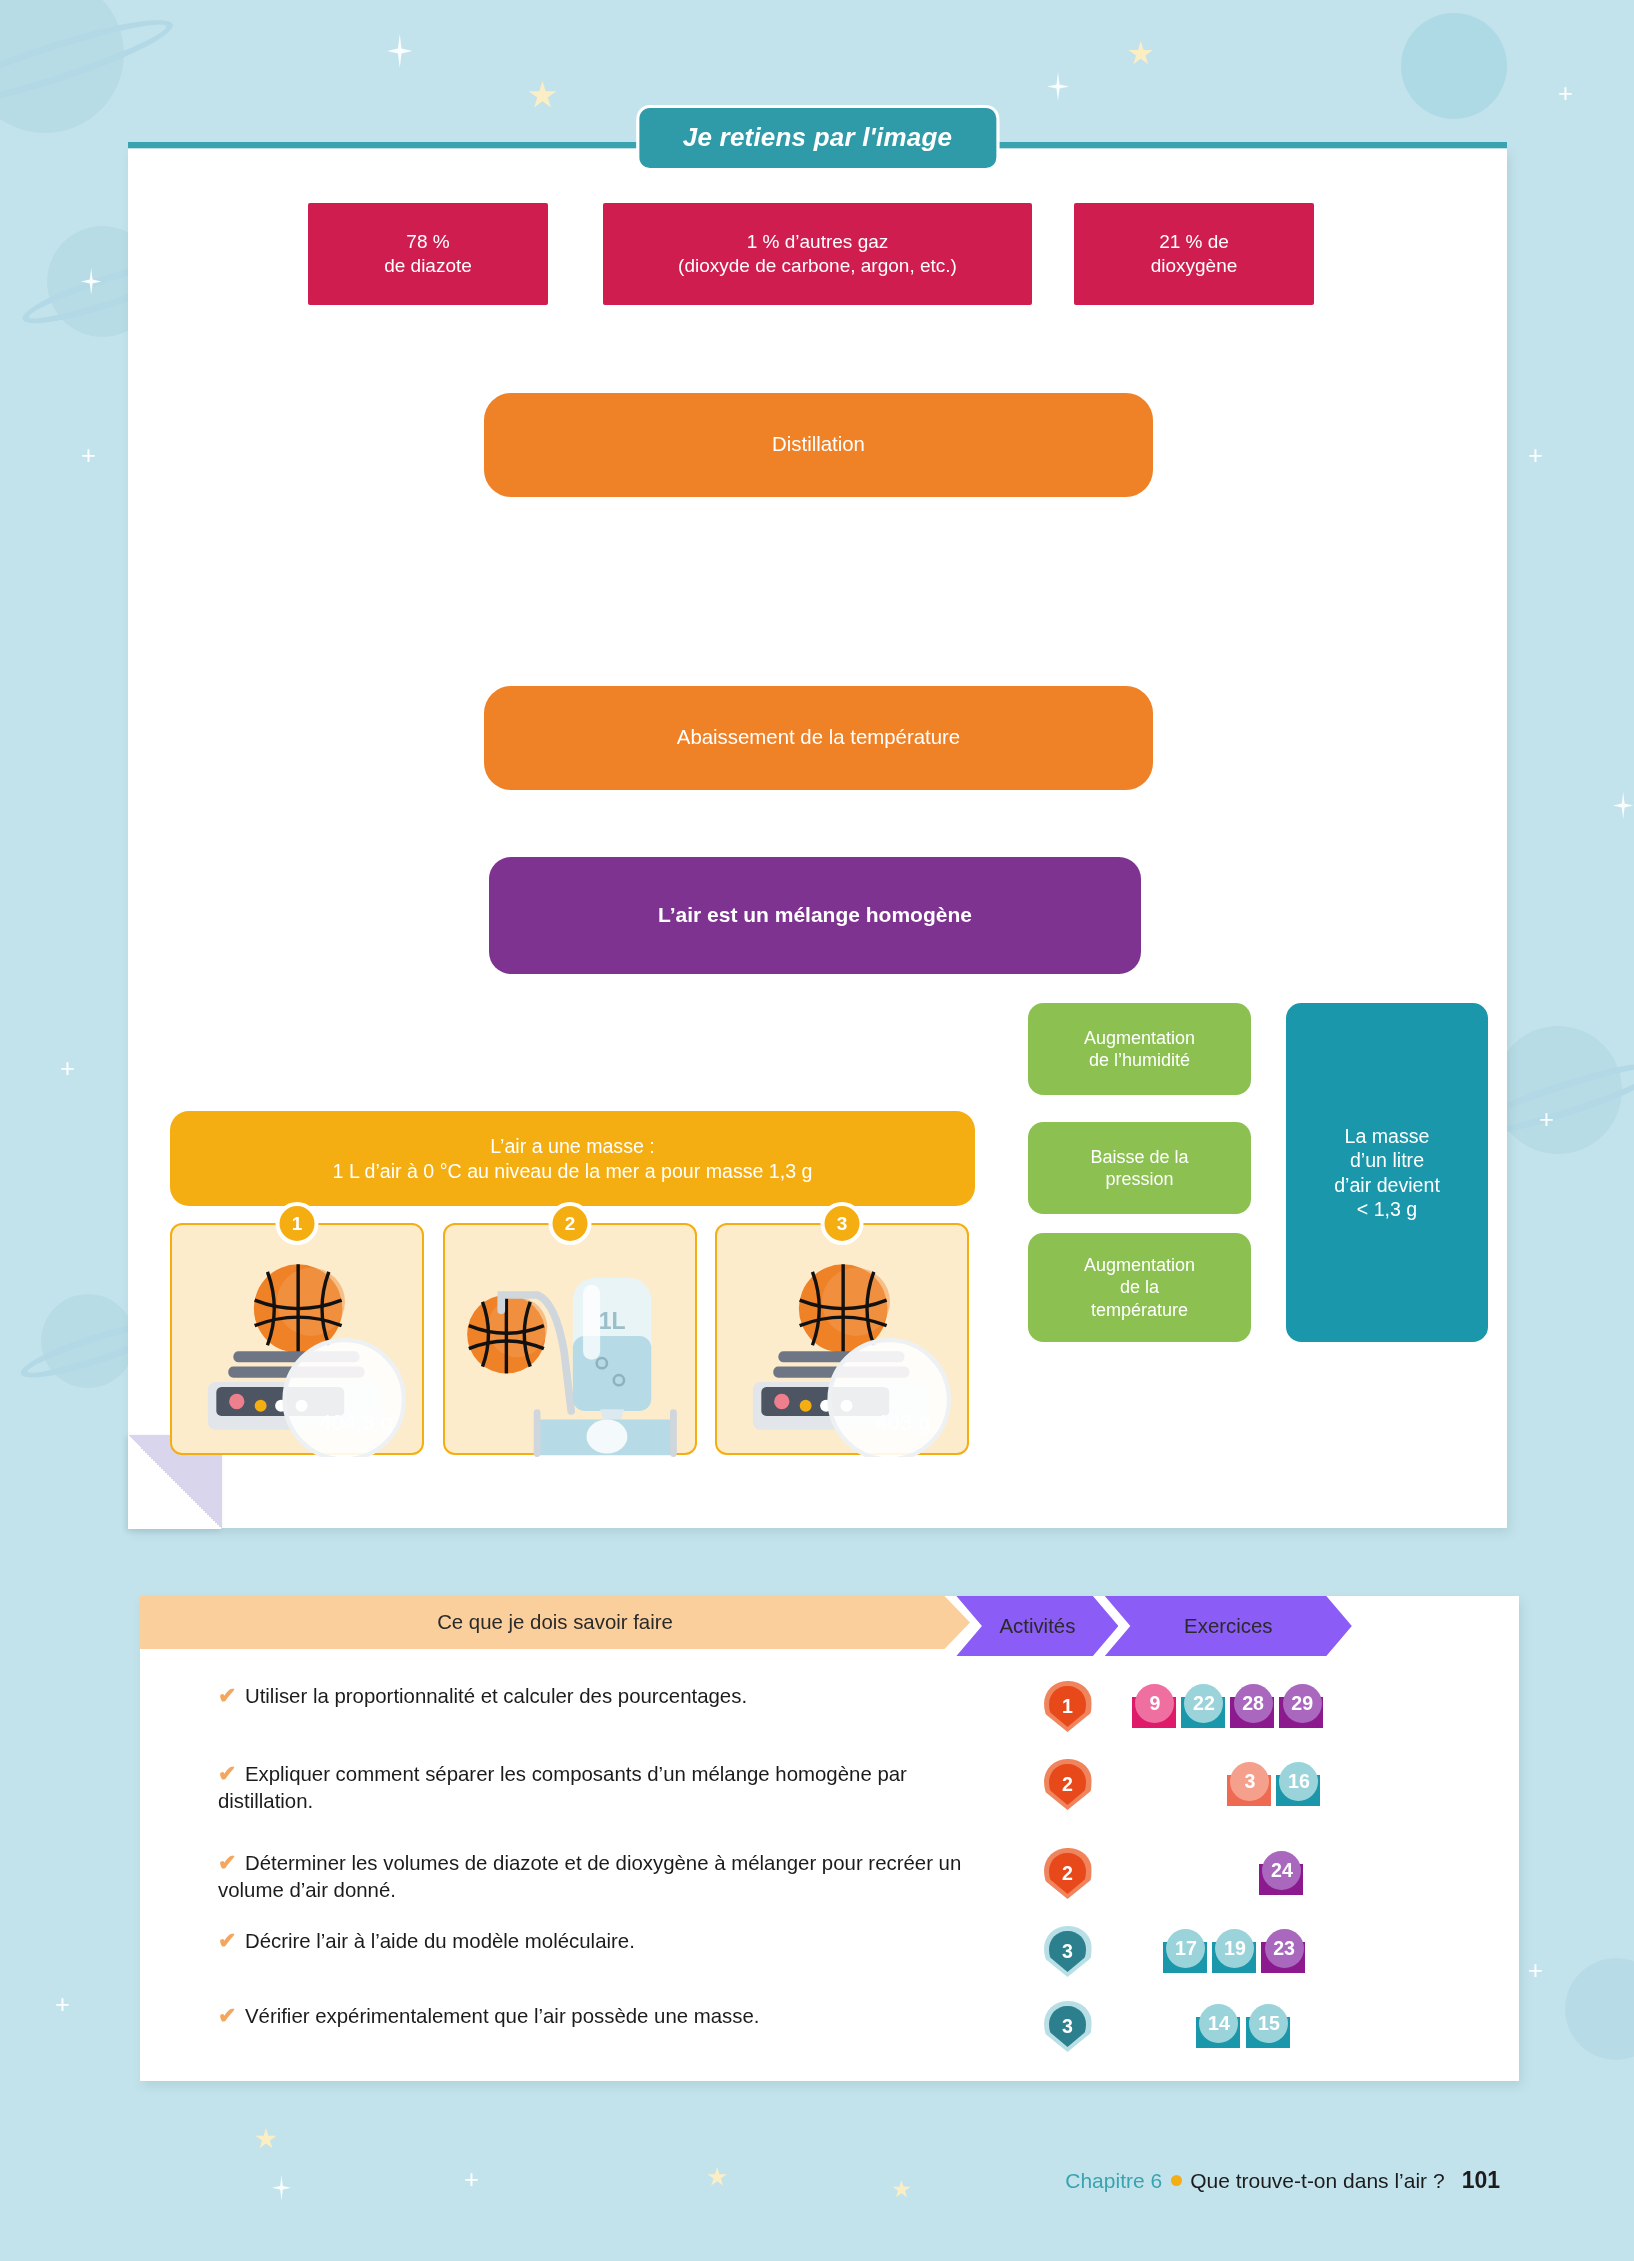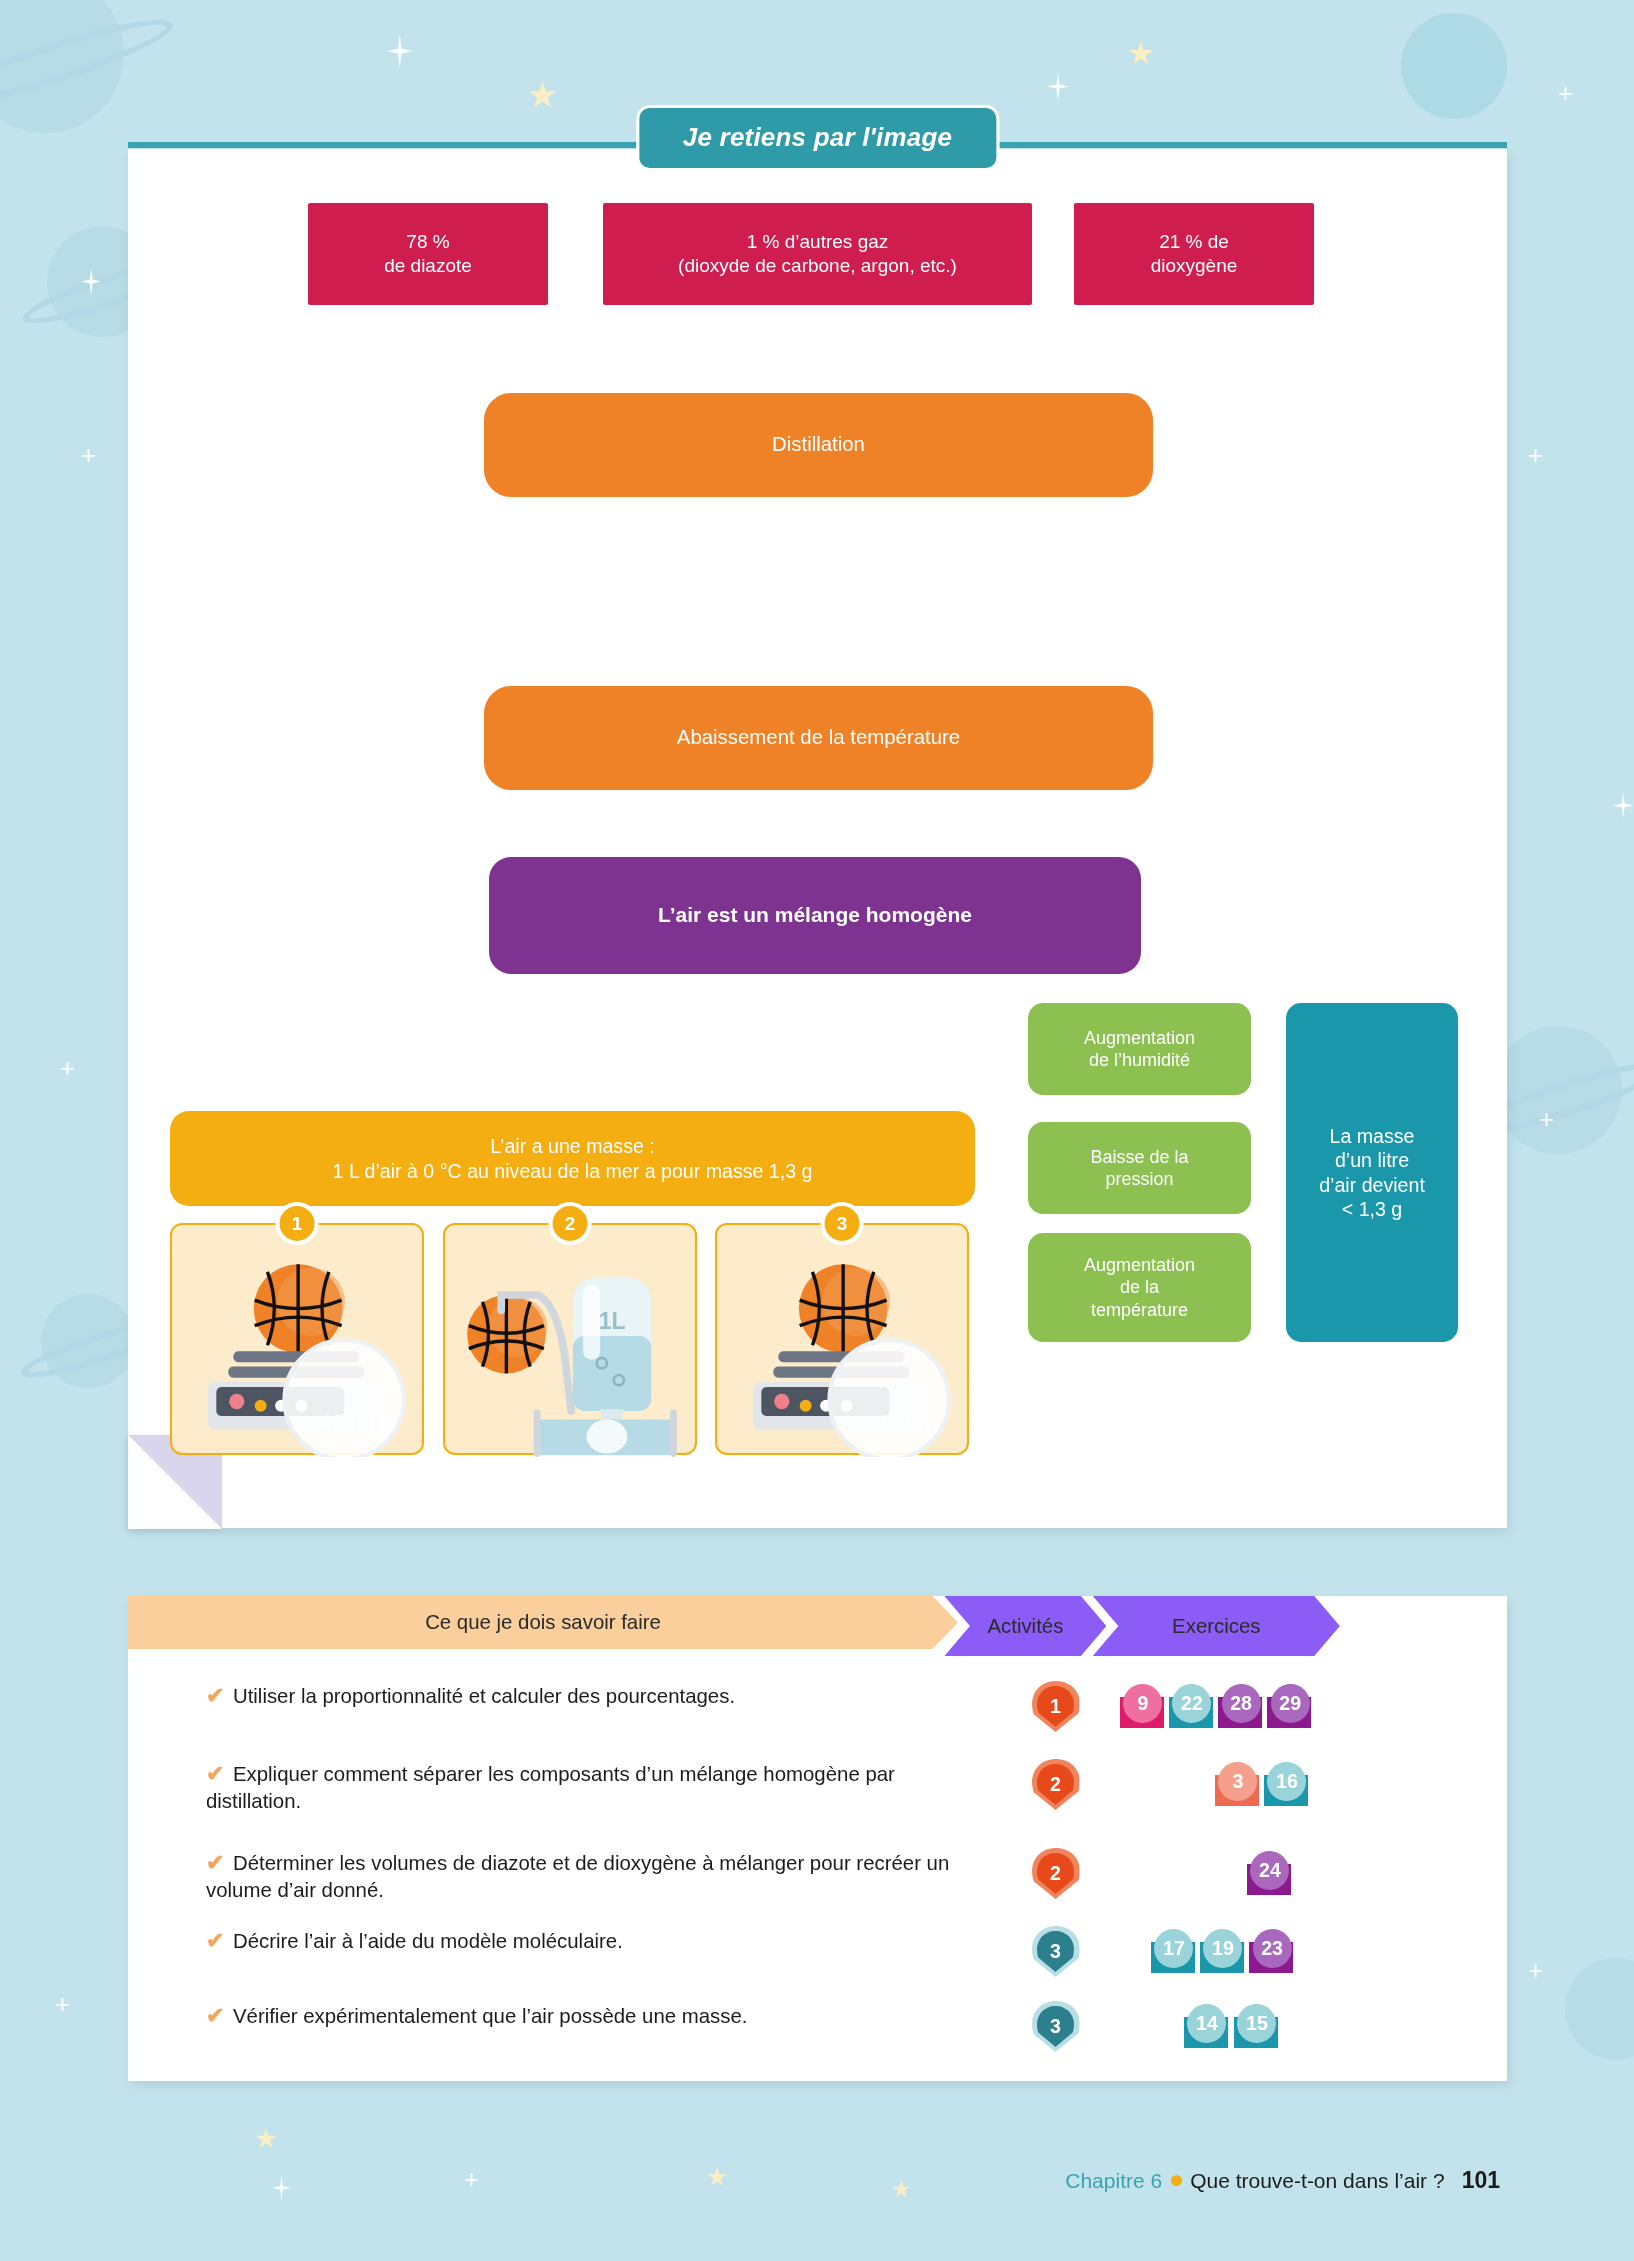--- a/index.html
+++ b/index.html
@@ -100,21 +100,21 @@
     position: absolute; top: -23px; left: 50%; transform: translateX(-50%);
     width: 43px; height: 43px; border-radius: 50%;
     background: #f5ae12; color: #fff;
     border: 4.3px solid #ffffff;
     display: flex; align-items: center; justify-content: center;
     font-size: 19px; font-weight: bold;
   }
 
   
   .card-bot {
-    position: absolute; left: 128px; top: 1596px;
+    position: absolute; left: 140px; top: 1596px;
     width: 1379px; height: 485px;
     background: #ffffff;
     box-shadow: 3.4px 5.1px 10.2px rgba(90,120,130,.18);
     z-index: 2;
   }
 
   .hdr-row { position: absolute; left: 0; top: 0; width: 100%; height: 53px; display: flex; }
   .hdr-main {
     position: relative; width: 830px; height: 53px;
     background: #fbcf9c; color: #2a2a2a;
@@ -284,21 +284,21 @@
     <span>Baisse de la</span>
     <span>pression</span>
   </div>
 
   <div class="node green" style="left:1028px;top:1233px;width:223px;height:109px;flex-direction:column;">
     <span>Augmentation</span>
     <span>de la</span>
     <span>température</span>
   </div>
 
-  <div class="node teal" style="left:1286px;top:1003px;width:172px;height:339px;flex-direction:column;">
+  <div class="node teal" style="left:1286px;top:1003px;width:202px;height:339px;flex-direction:column;">
     <span>La masse</span>
     <span>d’un litre</span>
     <span>d’air devient</span>
     <span>&lt; 1,3 g</span>
   </div>
 
   <div class="panel" style="left:170px;top:1223px;width:254px;height:232px;">
     <div class="panel-num">1</div>
     <svg viewBox="0 0 298 272" width="254" height="232">
 

